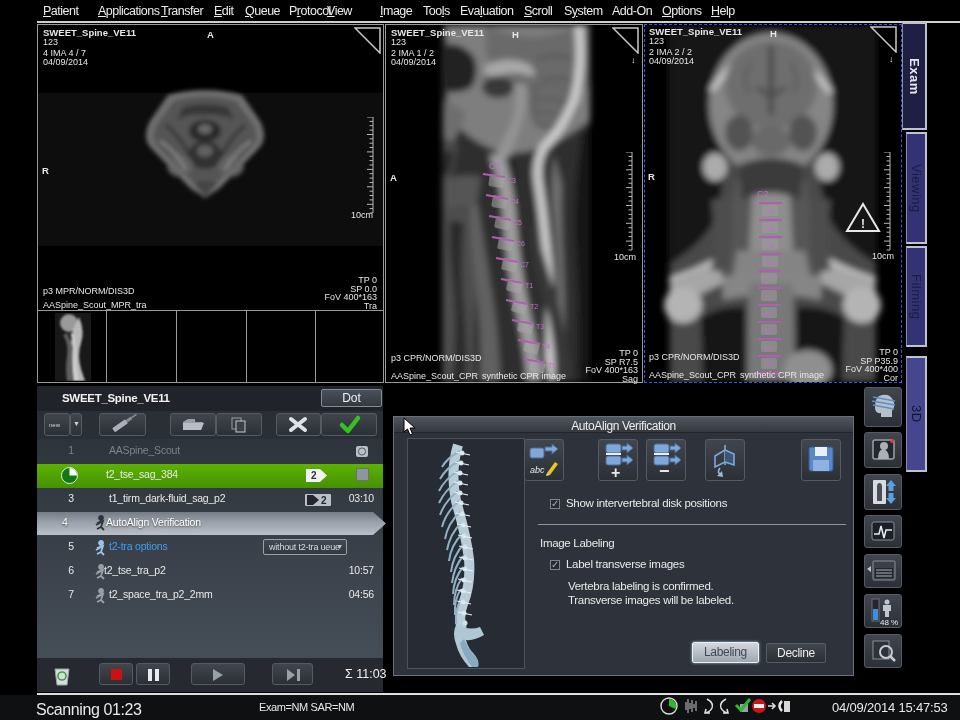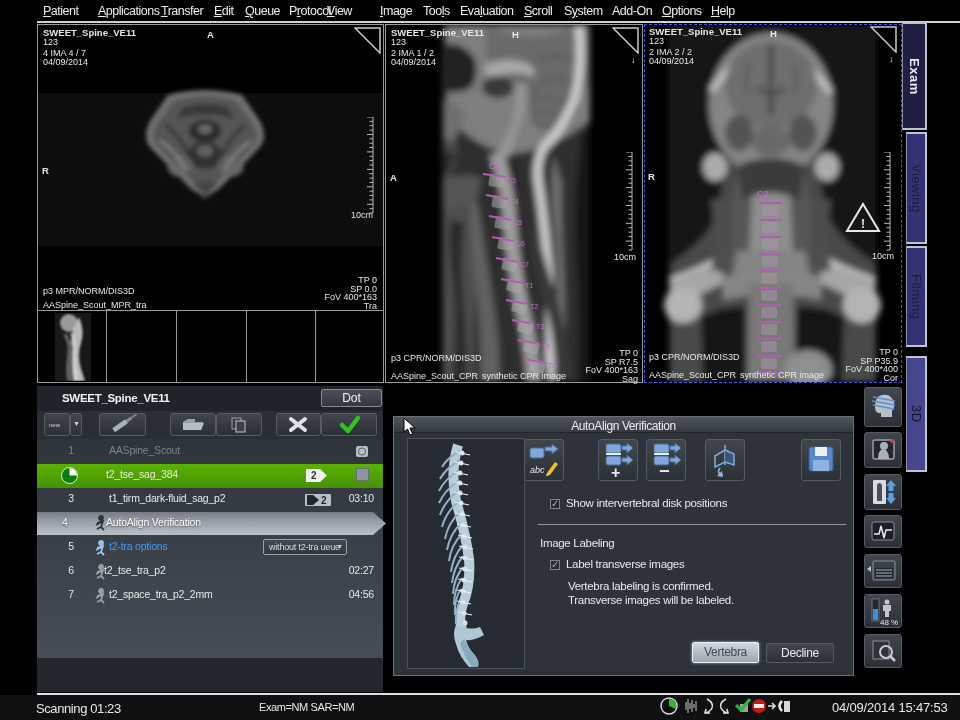--- a/index.html
+++ b/index.html
@@ -513,35 +513,60 @@
     </div>
     <div class="lrow" style="left:3px;top:121px;">
       <span class="num">6</span>
       <svg class="abs" style="left:53px;top:4px" width="14" height="16">
           <g stroke="#9aa0a8" stroke-width="1.8" fill="none">
             <circle cx="8" cy="3" r="2" fill="#9aa0a8"></circle>
             <path d="M 4 8 L 10 6 L 8 12 L 11 15 M 8 12 L 4 14 M 10 6 L 3 10"></path>
           </g>
         </svg>
       <span class="lbl" style="left:64px;">t2_tse_tra_p2</span>
-        <span class="tmr">02:27</span>
+        <span class="tmr">10:57</span>
     </div>
     <div class="lrow" style="left:3px;top:145px;">
       <span class="num">7</span>
       <svg class="abs" style="left:53px;top:4px" width="14" height="16">
           <g stroke="#9aa0a8" stroke-width="1.8" fill="none">
             <circle cx="8" cy="3" r="2" fill="#9aa0a8"></circle>
             <path d="M 4 8 L 10 6 L 8 12 L 11 15 M 8 12 L 4 14 M 10 6 L 3 10"></path>
           </g>
         </svg>
       <span class="lbl" style="left:69px;">t2_space_tra_p2_2mm</span>
         <span class="tmr">04:56</span>
     </div>
   </div>
 
+  <div class="abs" style="left:0;top:272px;width:346px;height:34px;background:#262a30;">
+    <svg class="abs" style="left:16px;top:8px" width="18" height="20">
+        <path d="M 2 3 L 16 3 L 14 19 L 4 19 Z" fill="#d8dce0" stroke="#9aa0a8"></path>
+        <circle cx="9" cy="10" r="4" fill="none" stroke="#3aa53a" stroke-width="1.6"></circle>
+      </svg>
+    <div class="btn" style="left:62px;top:5px;width:34px;height:22px;">
+        <div class="abs" style="left:11px;top:5px;width:11px;height:11px;background:#cc1111;"></div>
+      </div>
+    <div class="btn" style="left:99px;top:5px;width:34px;height:22px;">
+        <div class="abs" style="left:11px;top:5px;width:4px;height:12px;background:#e8ecf0;"></div>
+        <div class="abs" style="left:18px;top:5px;width:4px;height:12px;background:#e8ecf0;"></div>
+      </div>
+    <div class="btn" style="left:154px;top:5px;width:54px;height:22px;">
+        <svg class="abs" style="left:19px;top:4px" width="14" height="14">
+          <path d="M 2 1 L 12 7 L 2 13 Z" fill="#9aa0a8"></path>
+        </svg>
+      </div>
+    <div class="btn" style="left:235px;top:5px;width:41px;height:22px;">
+        <svg class="abs" style="left:13px;top:4px" width="16" height="14">
+          <path d="M 1 1 L 9 7 L 1 13 Z" fill="#9aa0a8"></path>
+          <rect x="11" y="1" width="3" height="12" fill="#9aa0a8"></rect>
+        </svg>
+      </div>
+    <span class="abs" style="left:308px;top:9px;color:#f0f0f0;font-size:12.5px;white-space:nowrap;">Σ 11:03</span>
+  </div>
 </div>
 
 <div id="dialog" class="abs" style="left:393px; top:416px; width:461px; height:260px; background:#2e333b; border:1px solid #697078;">
   <div class="abs" style="left:0;top:0;width:459px;height:16px;background:linear-gradient(#51575f,#34383f);border-bottom:1px solid #22262b;">
     <span class="abs" style="left:0;width:459px;text-align:center;top:2px;font-size:12px;letter-spacing:-0.4px;color:#ececec;">AutoAlign Verification</span>
   </div>
 
   <div class="abs" style="left:13px;top:21px;width:118px;height:231px;background:#272c34;border:1px solid #4c525b;">
     <svg width="116" height="229" viewBox="0 0 116 229">
       <g>
@@ -662,22 +687,22 @@
 
   <div class="ck" style="left:156px;top:82px;"></div>
   <span class="dtxt" style="left:172px;top:80px;">Show intervertebral disk positions</span>
   <div class="abs" style="left:144px;top:107px;width:308px;height:1px;background:#8f949c;"></div>
   <span class="dtxt" style="left:146px;top:120px;">Image Labeling</span>
   <div class="ck" style="left:156px;top:143px;"></div>
   <span class="dtxt" style="left:172px;top:141px;">Label transverse images</span>
   <span class="dtxt" style="left:174px;top:163px;">Vertebra labeling is confirmed.</span>
   <span class="dtxt" style="left:174px;top:177px;">Transverse images will be labeled.</span>
 
-  <div class="abs" style="left:298px;top:225px;width:67px;height:21px;background:linear-gradient(#d2d7dd,#9fa6ae);border:1px solid #e8f0f8;border-radius:2px;box-shadow:0 0 3px #aac4e0;color:#3c4a58;font-size:12px;letter-spacing:-0.3px;text-align:center;line-height:19px;">Vertebra</div>
-  <div class="abs" style="left:372px;top:226px;width:68px;height:20px;background:linear-gradient(#41464e,#2b3036);border:1px solid #565b63;border-radius:2px;color:#ececec;font-size:12px;letter-spacing:-0.3px;text-align:center;line-height:18px;">Decline</div>
+  <div class="abs" style="left:298px;top:225px;width:67px;height:21px;background:linear-gradient(#d2d7dd,#9fa6ae);border:1px solid #e8f0f8;border-radius:2px;box-shadow:0 0 3px #aac4e0;color:#3c4a58;font-size:12px;letter-spacing:-0.3px;text-align:center;line-height:19px;">Labeling</div>
+  <div class="abs" style="left:372px;top:226px;width:60px;height:20px;background:linear-gradient(#41464e,#2b3036);border:1px solid #565b63;border-radius:2px;color:#ececec;font-size:12px;letter-spacing:-0.3px;text-align:center;line-height:18px;">Decline</div>
 </div>
 
 <svg class="abs" style="left:403px;top:417px" width="13" height="19">
     <path d="M 1 1 L 1 15 L 4.5 12 L 7 18 L 9.5 17 L 7 11 L 12 11 Z" fill="#fff" stroke="#000"></path>
   </svg>
 
 <div id="rightcol">
   <div class="btn" style="left:864px;top:387px;width:38px;height:40px;">
     <svg width="36" height="38">
         <path d="M 14 8 Q 24 4 28 12 Q 31 18 27 23 L 27 29 L 16 29 L 16 25 Q 10 26 10 19 Q 10 11 14 8" fill="#b9bfc7"></path>
@@ -735,21 +760,21 @@
     <svg width="36" height="32">
         <rect x="8" y="6" width="16" height="18" fill="#2e333a" stroke="#8a9098"></rect>
         <circle cx="21" cy="17" r="6" fill="none" stroke="#c8ccd2" stroke-width="2"></circle>
         <line x1="25" y1="21" x2="30" y2="26" stroke="#c8ccd2" stroke-width="2.5"></line>
       </svg>
   </div>
 </div>
 
 <div class="abs" style="left:37px;top:693px;width:923px;height:2px;background:#e0e0e0;"></div>
 <div class="abs" style="left:0;top:695px;width:960px;height:25px;background:#0e1012;">
-  <span class="abs" style="left:36px;top:6px;color:#e8e8e8;font-size:13px;letter-spacing:-0.4px;">Scanning 01:23</span>
+  <span class="abs" style="left:36px;top:6px;color:#e8e8e8;font-size:16px;letter-spacing:-0.4px;">Scanning 01:23</span>
   <span class="abs" style="left:259px;top:6px;color:#e8e8e8;font-size:11px;letter-spacing:-0.4px;">Exam=NM SAR=NM</span>
   <svg class="abs" style="left:660px;top:2px" width="130" height="19">
     <circle cx="9" cy="9" r="8" fill="none" stroke="#d8d8d8" stroke-width="1.4"></circle>
     <path d="M 9 9 L 9 2 A 7 7 0 0 1 15.5 12 Z" fill="#2db82d"></path>
     <g stroke="#c8c8c8">
         <line x1="24" y1="9" x2="24" y2="9"></line>
         <line x1="26" y1="5" x2="26" y2="13"></line>
         <line x1="28" y1="2" x2="28" y2="16"></line>
         <line x1="30" y1="6" x2="30" y2="12"></line>
         <line x1="32" y1="3" x2="32" y2="15"></line>

